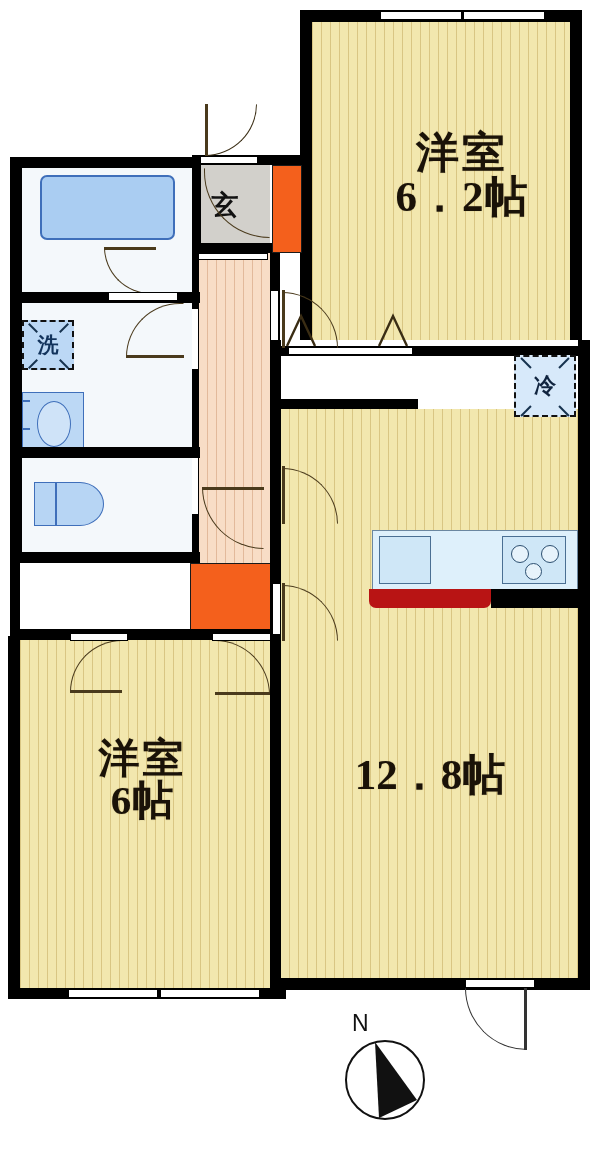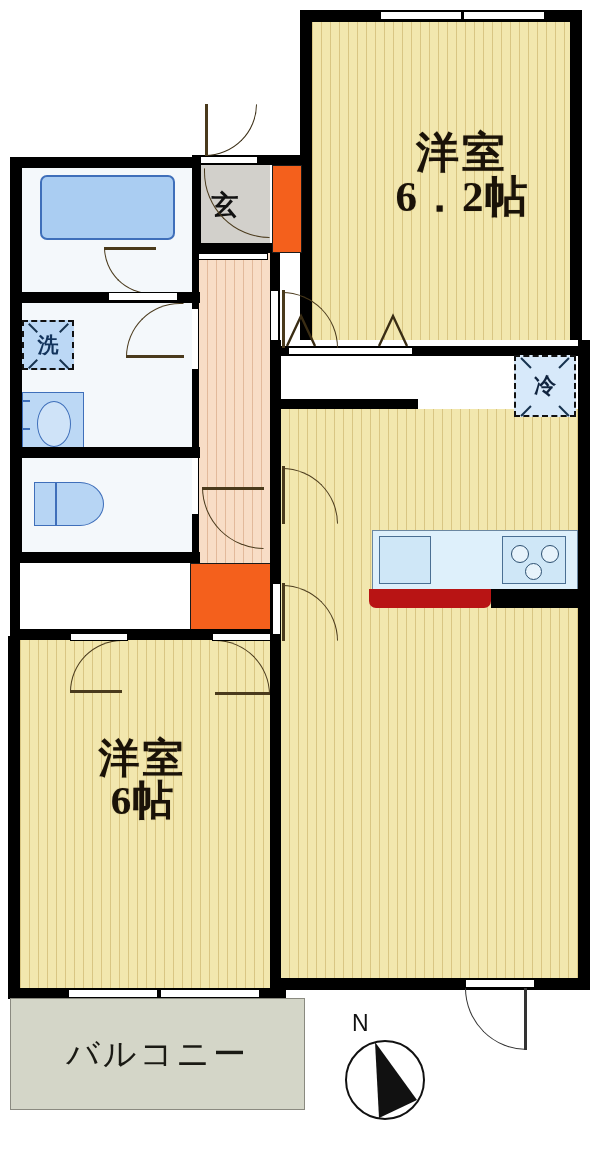--- a/index.html
+++ b/index.html
@@ -232,20 +232,21 @@
   <div class="abs door-arc" style="left:282px;top:292px;width:56px;height:56px;border-color:transparent;
               border-right-color:#4a3a1c;border-top-color:#4a3a1c;border-radius:0 58px 0 0;"></div>
   <div class="abs door-leaf" style="left:282px;top:290px;width:2.5px;height:58px;"></div>
 
   <div class="abs floor-yellow" style="left:280px;top:409px;width:298px;height:580px;"></div>
   <div class="abs wall" style="left:270px;top:340px;width:11px;height:650px;"></div>
   <div class="abs wall" style="left:578px;top:340px;width:12px;height:650px;"></div>
   <div class="abs wall" style="left:270px;top:978px;width:320px;height:12px;"></div>
 
   <div class="abs room-label" style="left:310px;top:710px;width:240px;height:130px;">
+    <span class="rl-bot" style="font-size:43px;letter-spacing:0px;">12．8帖</span>
   </div>
 
   <div class="abs dashbox" style="left:514px;top:355px;width:62px;height:62px;font-size:22px;">冷</div>
   <div class="tick abs" style="left:519px;top:362px;width:14px;transform:rotate(45deg);"></div>
   <div class="tick abs" style="left:557px;top:362px;width:14px;transform:rotate(-45deg);"></div>
   <div class="tick abs" style="left:519px;top:410px;width:14px;transform:rotate(-45deg);"></div>
   <div class="tick abs" style="left:557px;top:410px;width:14px;transform:rotate(45deg);"></div>
 
   <div class="tick abs" style="left:27px;top:327px;width:12px;transform:rotate(45deg);"></div>
   <div class="tick abs" style="left:58px;top:327px;width:12px;transform:rotate(-45deg);"></div>
@@ -269,25 +270,20 @@
   <div class="abs door-arc" style="left:282px;top:585px;width:56px;height:56px;border-color:transparent;
               border-right-color:#4a3a1c;border-top-color:#4a3a1c;border-radius:0 58px 0 0;"></div>
   <div class="abs door-leaf" style="left:282px;top:583px;width:2.5px;height:58px;"></div>
   <div class="abs window" style="left:272px;top:583px;width:9px;height:52px;"></div>
 
   <div class="abs window" style="left:465px;top:979px;width:70px;height:9px;"></div>
   <div class="abs door-arc" style="left:465px;top:988px;width:62px;height:62px;border-color:transparent;
               border-left-color:#333;border-bottom-color:#333;border-radius:0 0 0 64px;"></div>
   <div class="abs door-leaf" style="left:524px;top:988px;width:2.5px;height:62px;background:#333;"></div>
 
-  <div class="abs floor-balcony" style="left:10px;top:998px;width:295px;height:112px;display:flex;align-items:center;
-              justify-content:center;">
-    <span style="font-size:33px;color:#1a1a14;letter-spacing:3px;
-                 font-family:'Liberation Sans',sans-serif;">バルコニー</span>
-  </div>
 
   <div class="abs compass-n" style="left:352px;top:1010px;font-size:23px;">N</div>
   <div class="abs compass-circle" style="left:345px;top:1040px;width:80px;height:80px;"></div>
   <svg class="abs needle" style="left:345px;top:1040px;width:80px;height:80px;" viewBox="0 0 80 80">
     <polygon points="30,2 34,78 72,60" fill="#111111"></polygon>
   </svg>
 
 </div>
 
 </body></html>

